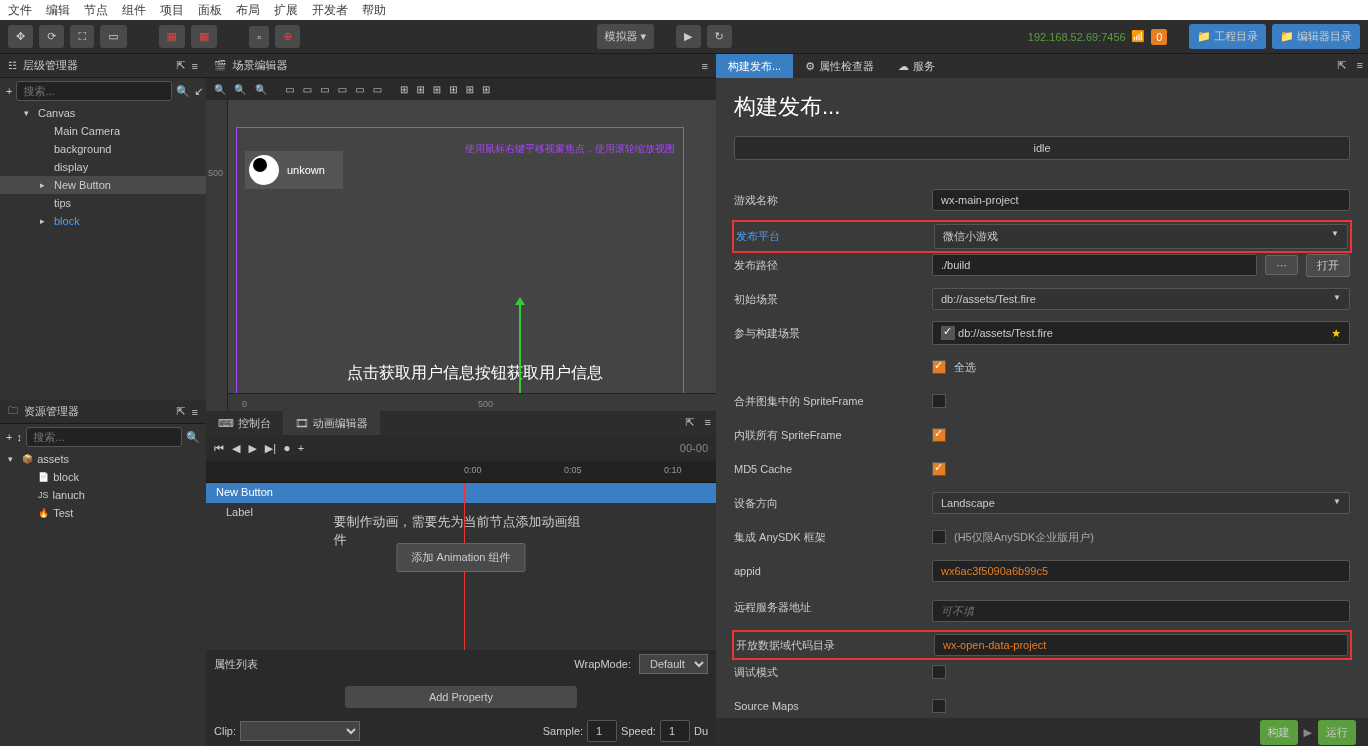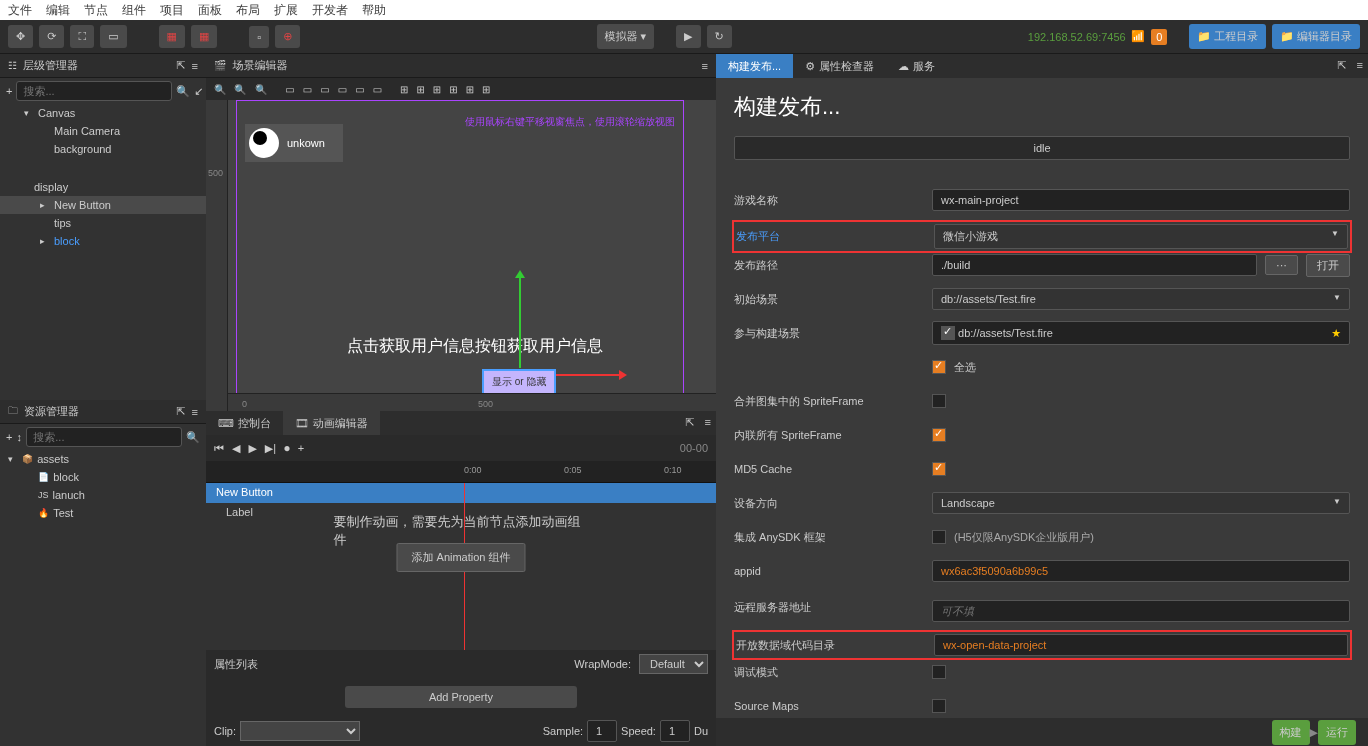--- a/index.html
+++ b/index.html
@@ -21,21 +21,21 @@
 .panel-head{background:#2d2d2d;height:24px;display:flex;align-items:center;padding:0 8px;gap:6px;border-bottom:1px solid #1a1a1a;font-size:11px}
 .panel-head .icon{font-size:10px}
 .panel-tools{background:#323232;height:26px;display:flex;align-items:center;padding:0 6px;gap:4px}
 .search{background:#222;border:1px solid #555;border-radius:3px;padding:3px 6px;flex:1;color:#aaa;font-size:11px}
 .tree{flex:1;background:#323232;overflow:auto}
 .tree-item{padding:3px 8px;cursor:pointer;display:flex;align-items:center;gap:4px}
 .tree-item.sel{background:#4a4a4a}
 .tree-item.blue{color:#4a9eff}
 .tree-item .arrow{font-size:9px;width:10px}
 .scene{flex:1;background:#444;position:relative;overflow:hidden}
-.scene-canvas{position:absolute;left:30px;top:0;width:448px;height:310px;border:1px solid #a4f}
+.scene-canvas{position:absolute;left:30px;top:27px;width:448px;height:310px;border:1px solid #a4f}
 .hint-text{position:absolute;right:8px;top:14px;color:#a4f;font-size:10px}
 .avatar-box{position:absolute;left:8px;top:23px;background:#555;padding:4px 18px 4px 4px;display:flex;align-items:center;gap:8px}
 .avatar{width:30px;height:30px;background:#fff;border-radius:50%;position:relative}
 .avatar::before{content:"";position:absolute;width:14px;height:14px;background:#000;border-radius:50%;left:4px;top:3px}
 .scene-text{position:absolute;left:110px;top:235px;font-size:16px;color:#fff}
 .btn-box{position:absolute;left:245px;top:268px;background:#c4b5fd;border:2px solid #4a9eff;padding:4px 8px;color:#333;font-size:10px}
 .arrow-g{position:absolute;left:282px;top:172px;width:2px;height:95px;background:#3c3}
 .arrow-g::before{content:"";position:absolute;top:-8px;left:-4px;border:5px solid transparent;border-bottom:8px solid #3c3}
 .arrow-r{position:absolute;left:282px;top:273px;width:105px;height:2px;background:#e33}
 .arrow-r::before{content:"";position:absolute;right:-8px;top:-4px;border:5px solid transparent;border-left:8px solid #e33}
@@ -55,21 +55,21 @@
 .form-label.blue{color:#4a9eff}
 .form-input{flex:1;background:#222;border:1px solid #555;border-radius:2px;padding:4px 8px;color:#ccc;font-size:11px}
 .form-input.orange{color:#e67e22}
 .form-select{flex:1;background:#333;border:1px solid #555;border-radius:2px;padding:4px 8px;color:#ccc;position:relative}
 .form-select::after{content:"▼";position:absolute;right:8px;font-size:8px}
 .cb{width:14px;height:14px;background:#222;border:1px solid #555}
 .cb.checked{background:#e67e22;position:relative}
 .cb.checked::after{content:"✓";position:absolute;left:1px;top:-2px;color:#fff;font-size:11px}
 .star{color:#fc0;margin-left:auto}
 .small-btn{background:#4a4a4a;border:1px solid #666;padding:3px 10px;border-radius:2px;cursor:pointer}
-.footer{background:#2d2d2d;height:28px;display:flex;align-items:center;justify-content:flex-end;padding:0 12px;}
+.footer{background:#2d2d2d;height:28px;display:flex;align-items:center;justify-content:flex-end;padding:0 12px;gap:6px}
 .anim{flex:1;background:#323232;display:flex;flex-direction:column}
 .anim-toolbar{background:#2a2a2a;height:26px;display:flex;align-items:center;padding:0 8px;gap:8px}
 .anim-track{flex:1;position:relative;background:#323232}
 .track-row{height:20px;padding:3px 10px;font-size:11px}
 .track-row.sel{background:#3a7fc4;color:#fff}
 .anim-msg{position:absolute;left:50%;top:30px;transform:translateX(-50%);font-size:13px}
 .anim-btn{position:absolute;left:50%;top:60px;transform:translateX(-50%);background:#4a4a4a;padding:6px 14px;border:1px solid #666;border-radius:2px}
 .prop-row{display:flex;background:#2a2a2a;padding:4px 8px;align-items:center;gap:8px}
 .prop-row select{background:#444;border:1px solid #666;padding:2px 6px;color:#ccc}
 .playhead{position:absolute;left:258px;top:0;width:1px;height:100%;background:#e33}
@@ -133,21 +133,21 @@
       <span class="ico">+</span>
       <input class="search" placeholder="搜索..." style="">
       <span class="ico">🔍</span>
       <span class="ico">↙</span>
       <span class="ico">↗</span>
     </div>
     <div class="tree" id="hier-tree">
         <div class="tree-item" style="padding-left: 24px;"><span class="arrow">▾</span>Canvas</div>
         <div class="tree-item" style="padding-left: 40px;"><span class="arrow"></span>Main Camera</div>
         <div class="tree-item" style="padding-left: 40px;"><span class="arrow"></span>background</div>
-        <div class="tree-item" style="padding-left: 20px; margin-top: 20px;"><span class="arrow"></span>display</div>
+        <div class="tree-item" style="padding-left: 40px;"><span class="arrow"></span>display</div>
         <div class="tree-item sel" style="padding-left: 40px;"><span class="arrow">▸</span>New Button</div>
         <div class="tree-item" style="padding-left: 40px;"><span class="arrow"></span>tips</div>
         <div class="tree-item blue" style="padding-left: 40px;"><span class="arrow">▸</span>block</div>
       </div>
 
     <div class="panel-head">
       <span class="icon">🗀</span>
       <span>资源管理器</span>
       <span class="spacer"></span>
         <span>⇱</span>

